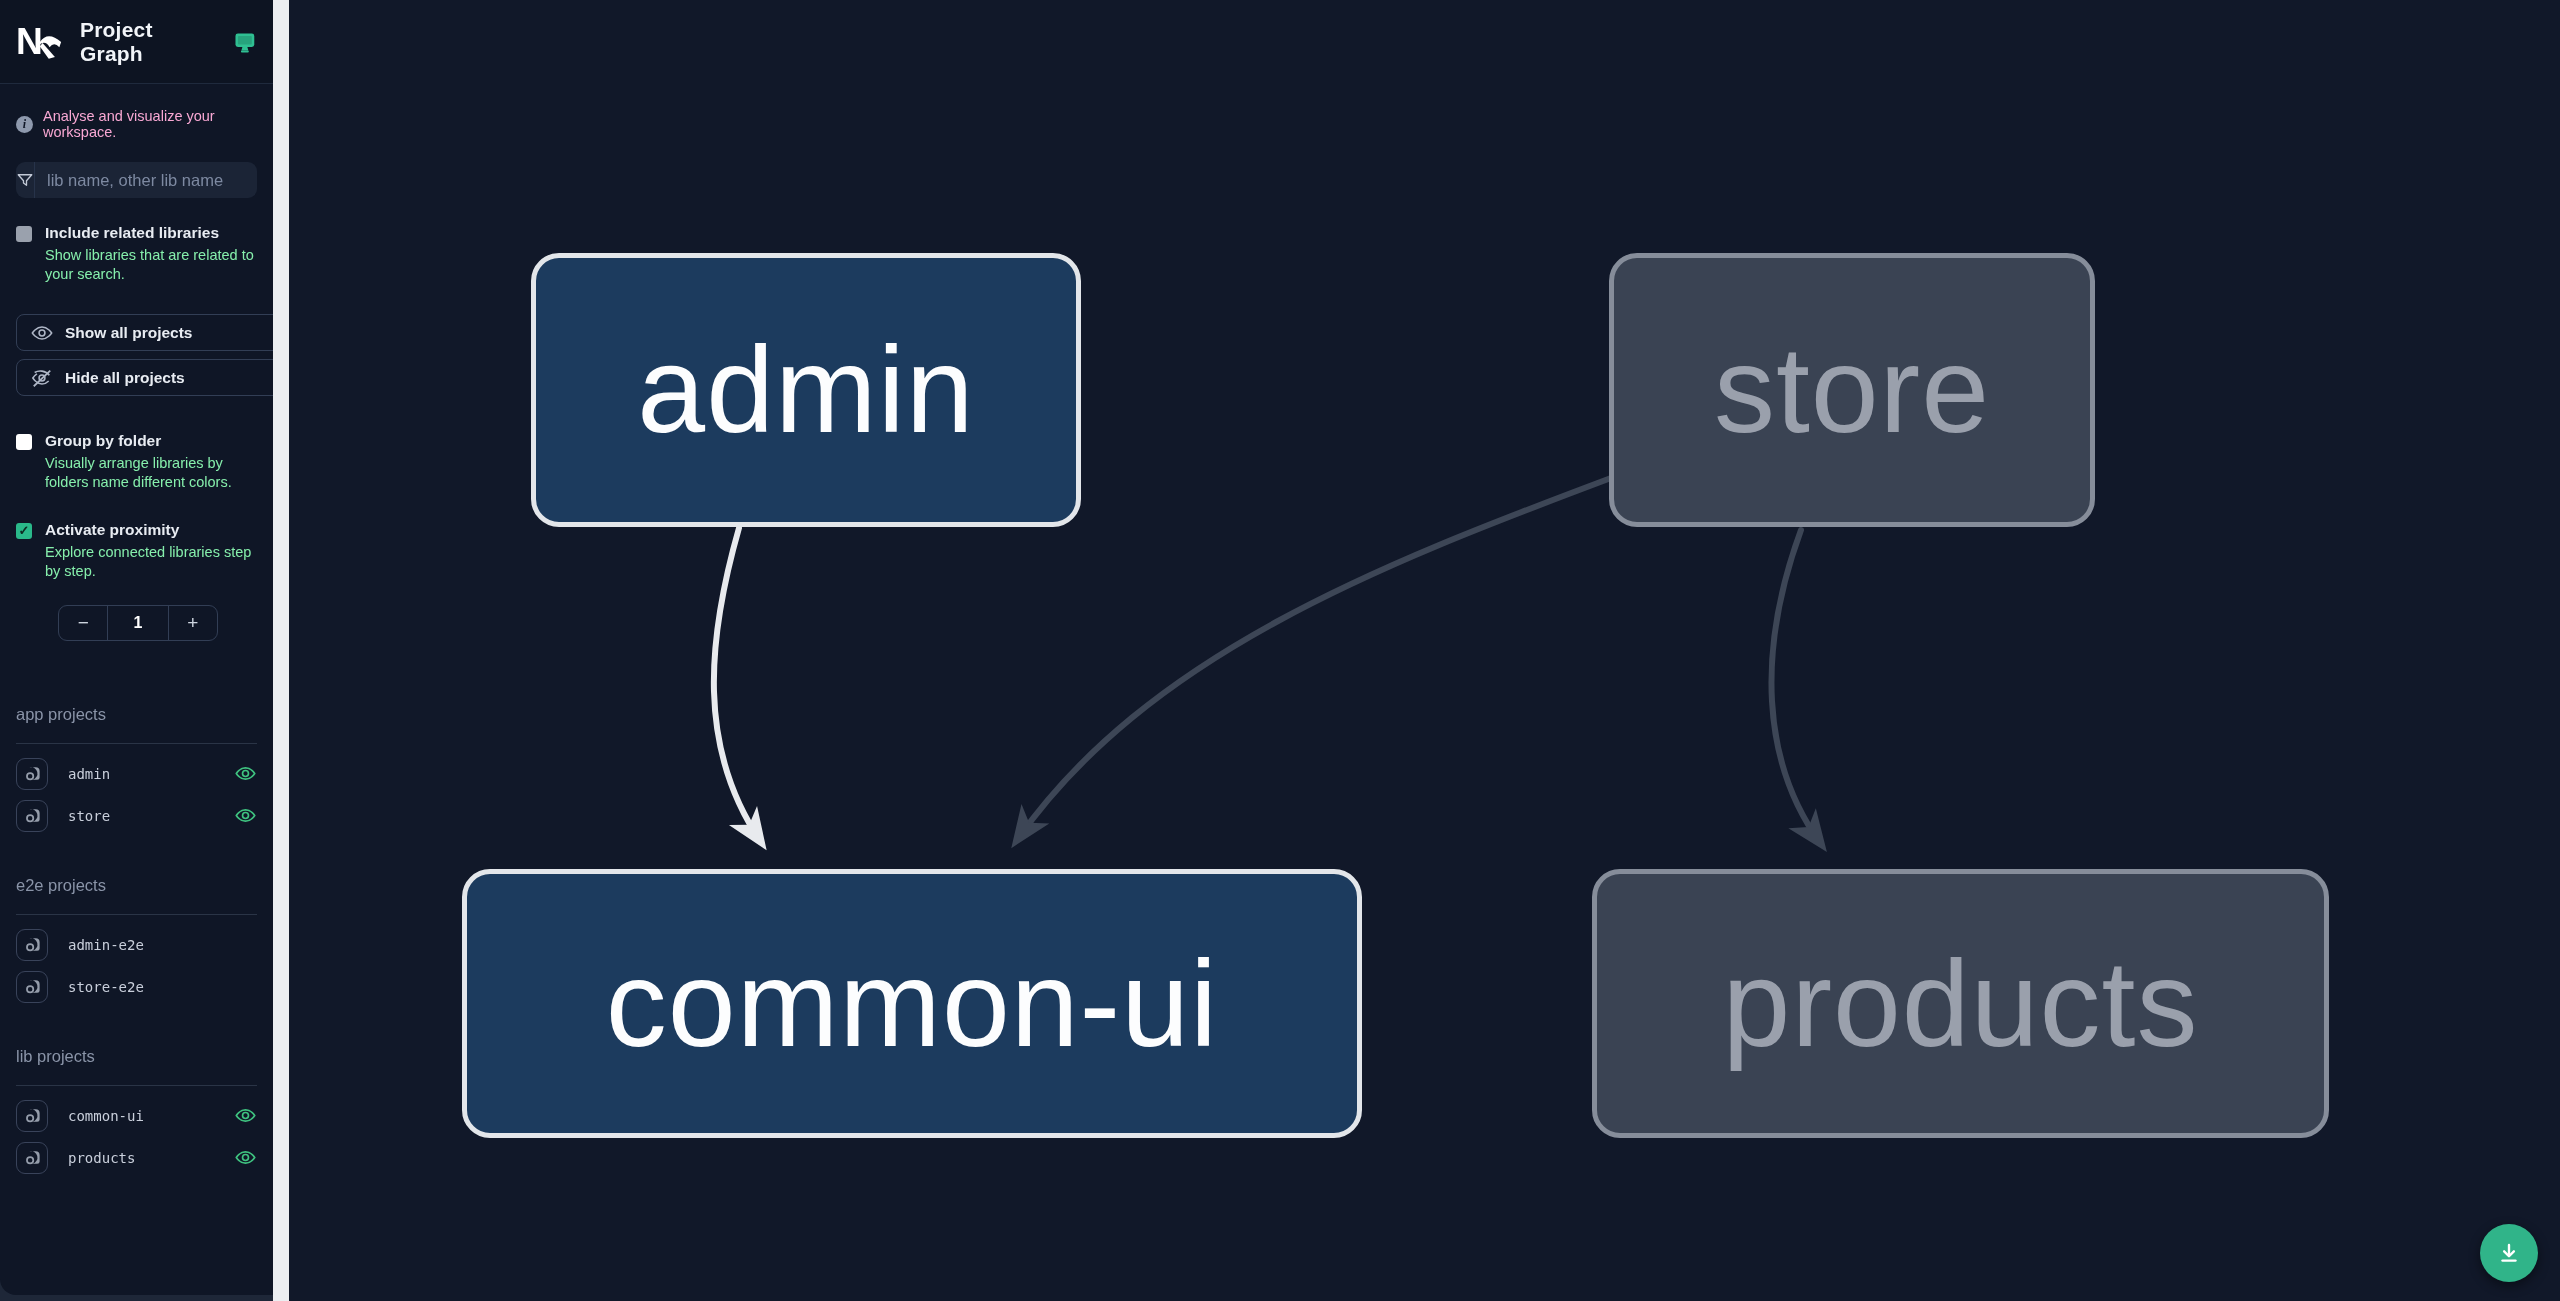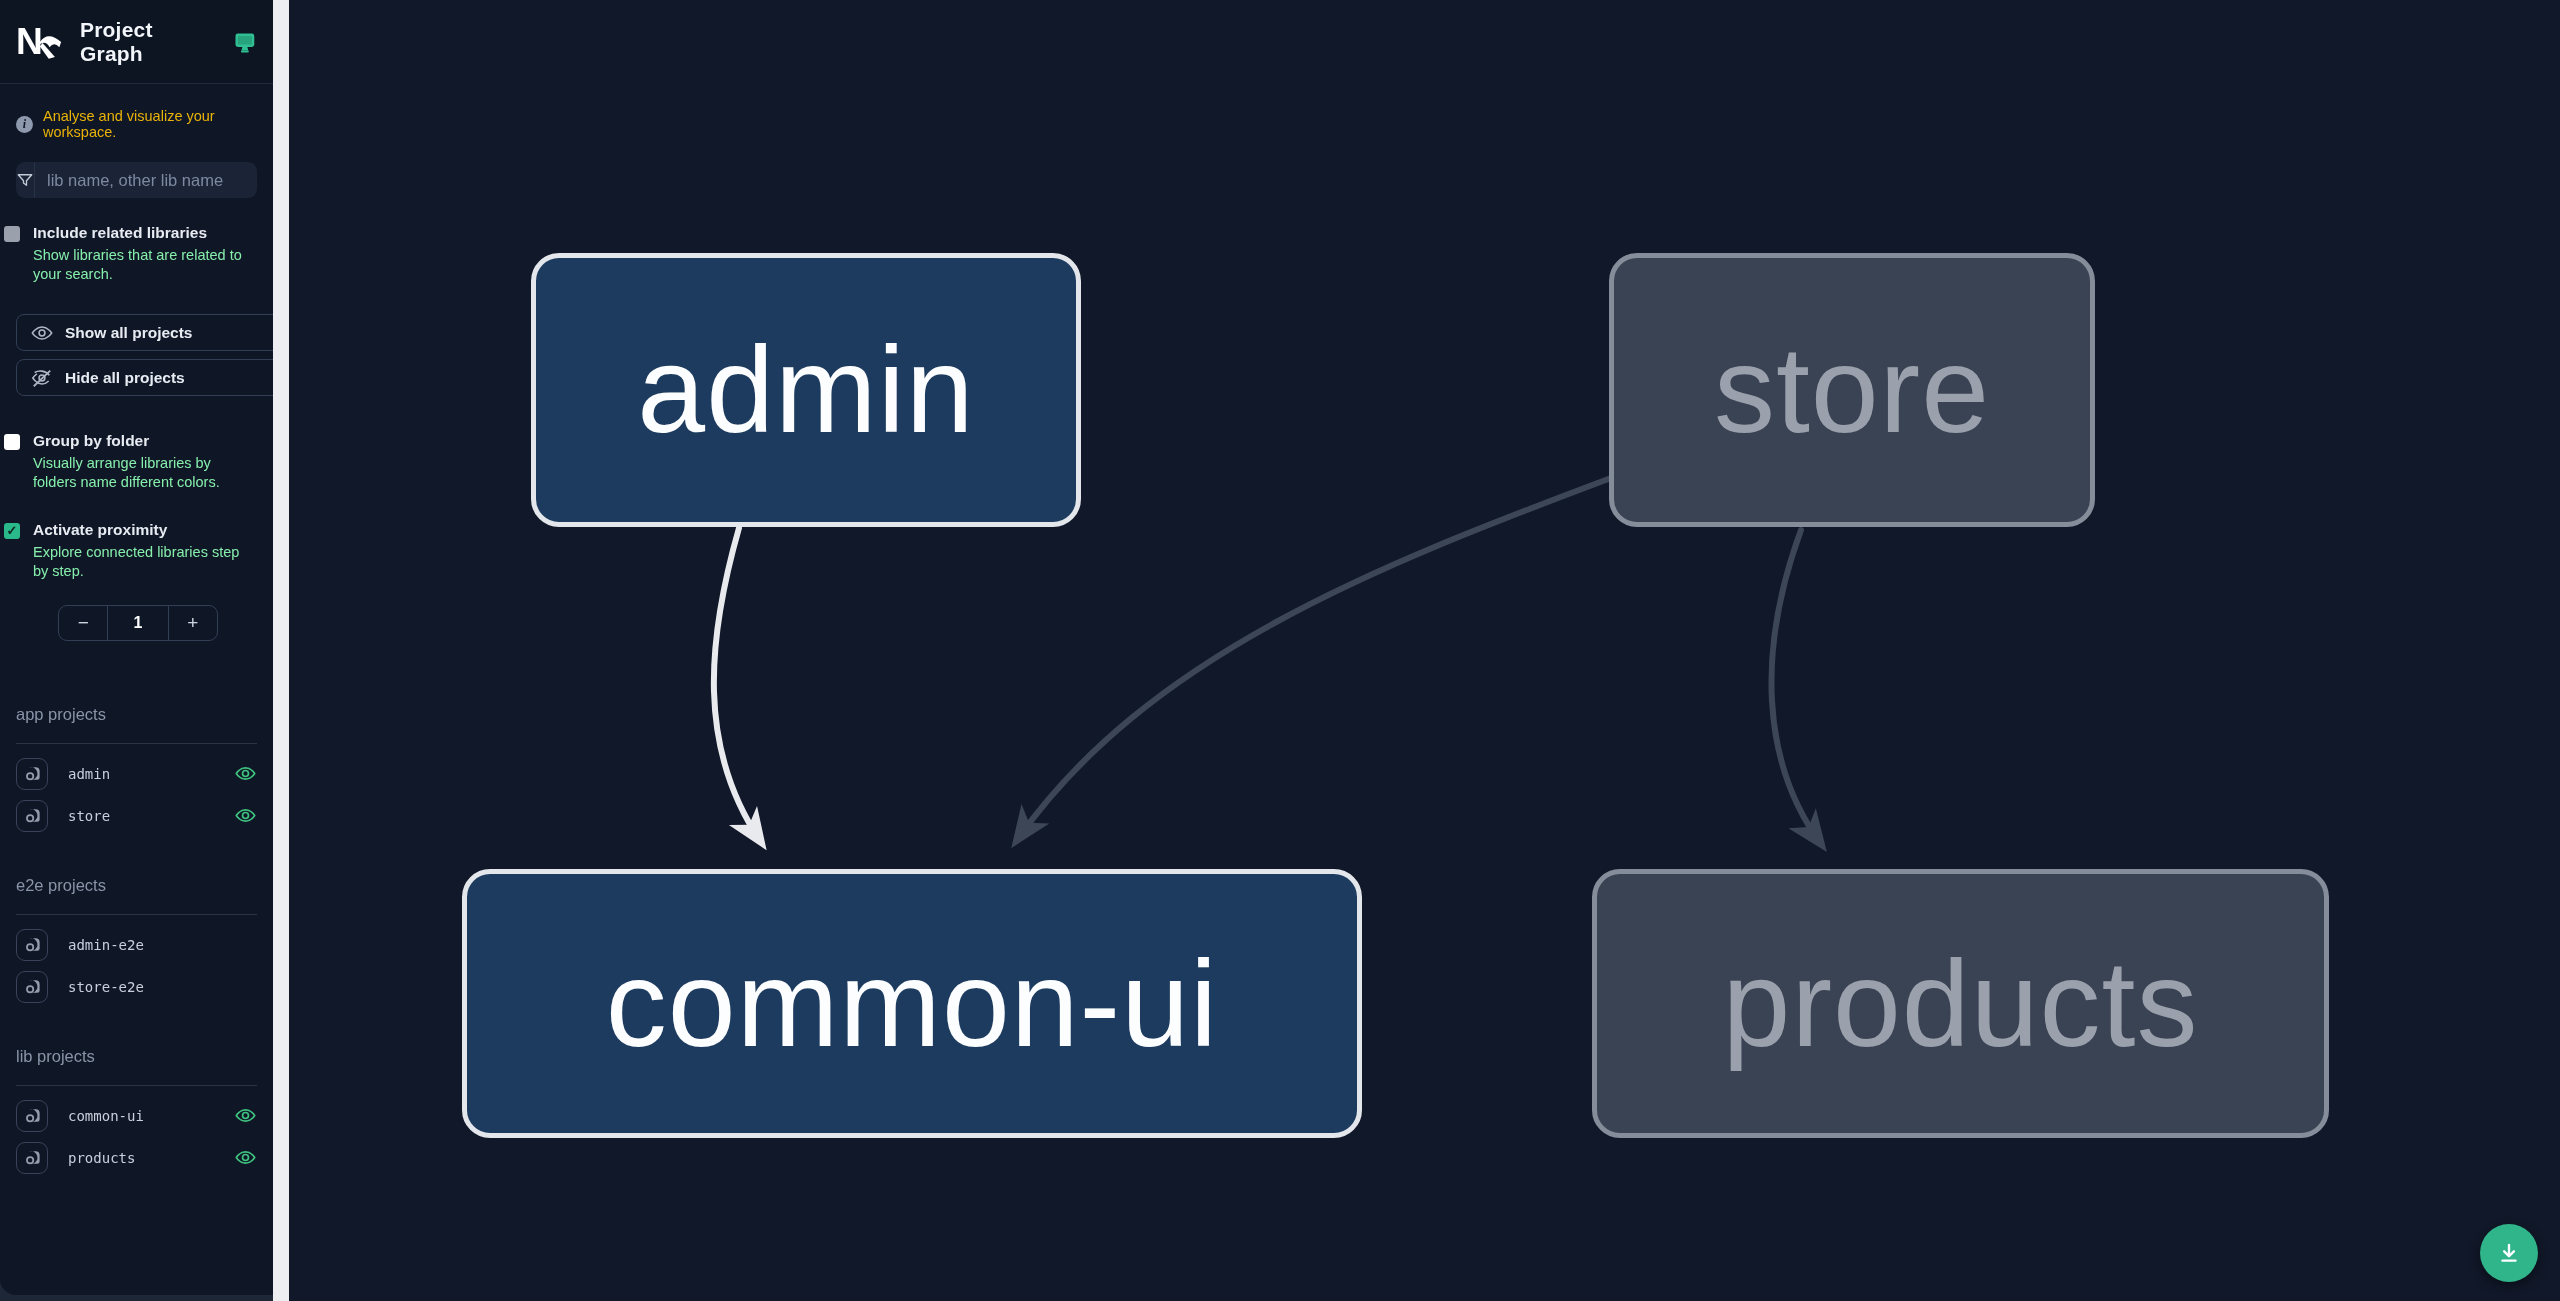--- a/index.html
+++ b/index.html
@@ -26,35 +26,35 @@
   .logo { width:46px; height:38px; flex:0 0 auto; }
   .sb-title { color:#f2f5f9; font-size:21px; font-weight:700; letter-spacing:.2px; }
   .monitor-ic { width:26px; height:26px; margin-left:6px; }
 
   
   .tagline { display:flex; align-items:center; gap:10px; padding:24px 16px 0 16px; }
   .info-ic { width:17px; height:17px; border-radius:50%; background:#8e99ad;
              color:#0f1626; font-size:12px; font-weight:700; display:flex;
              align-items:center; justify-content:center; font-family:"Liberation Serif",serif;
              font-style:italic; flex:0 0 auto; }
-  .tagline span.txt { color:#eab308; font-size:14.5px; }
+  .tagline span.txt { color:#f9a8d4; font-size:14.5px; }
 
   
   .search { margin:22px 16px 0 16px; height:36px; background:#1b2436;
             border-radius:9px; display:flex; align-items:center; overflow:hidden; }
   .search .fcell { width:40px; height:100%; display:flex; align-items:center;
                    justify-content:center; border-right:1px solid #27334a; }
   .search input { flex:1; height:100%; background:transparent; border:0; outline:0;
                   color:#f9a8d4; font-size:16.5px; padding:0 12px;
                   font-family:"Liberation Sans",sans-serif; }
   .search input::placeholder { color:#7d89a1; }
 
   
   .cb-block { display:grid; grid-template-columns:16px 1fr; column-gap:13px;
-              padding:0 4px; align-items:start; }
+              padding:0 16px; align-items:start; }
   .cb { width:16px; height:16px; border-radius:3px; margin-top:2px; }
   .cb.gray  { background:#9aa1ad; }
   .cb.white { background:#ffffff; }
   .cb.teal  { background:#2ab98a; color:#0e2a22; font-size:13px; font-weight:700;
               display:flex; align-items:center; justify-content:center; line-height:1; }
   .cb-label { color:#e8ecf2; font-size:15.5px; font-weight:700; }
   .cb-desc  { grid-column:2; color:#86efac; font-size:14.5px; line-height:1.32;
               margin-top:4px; max-width:212px; }
 
   

